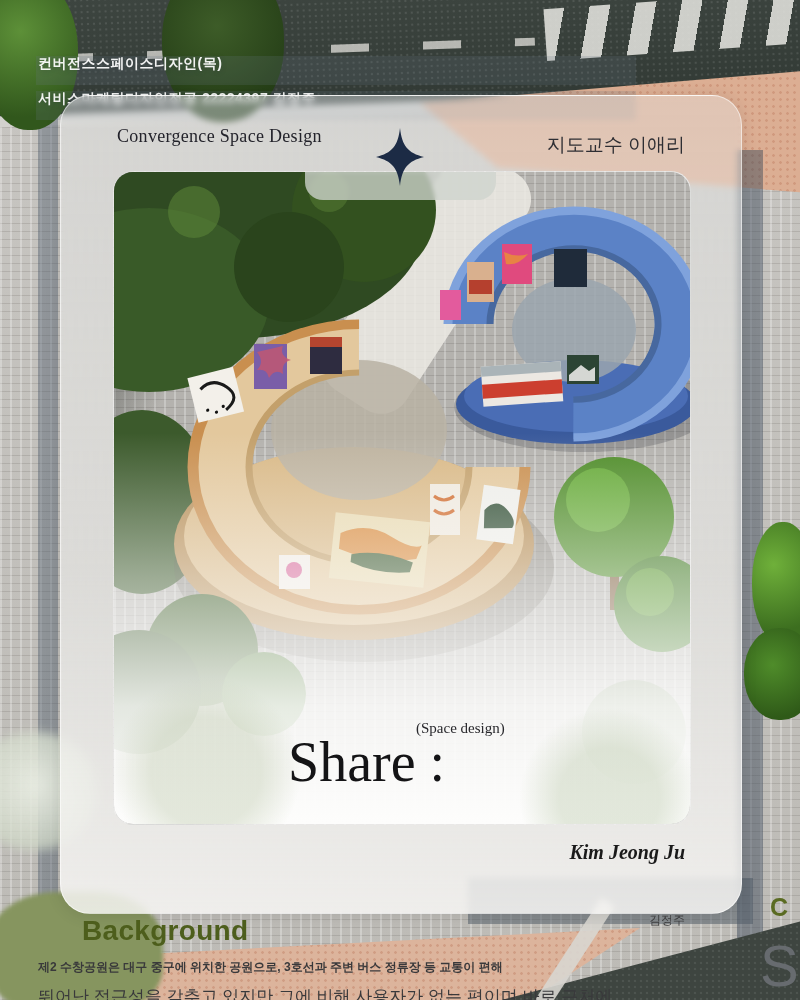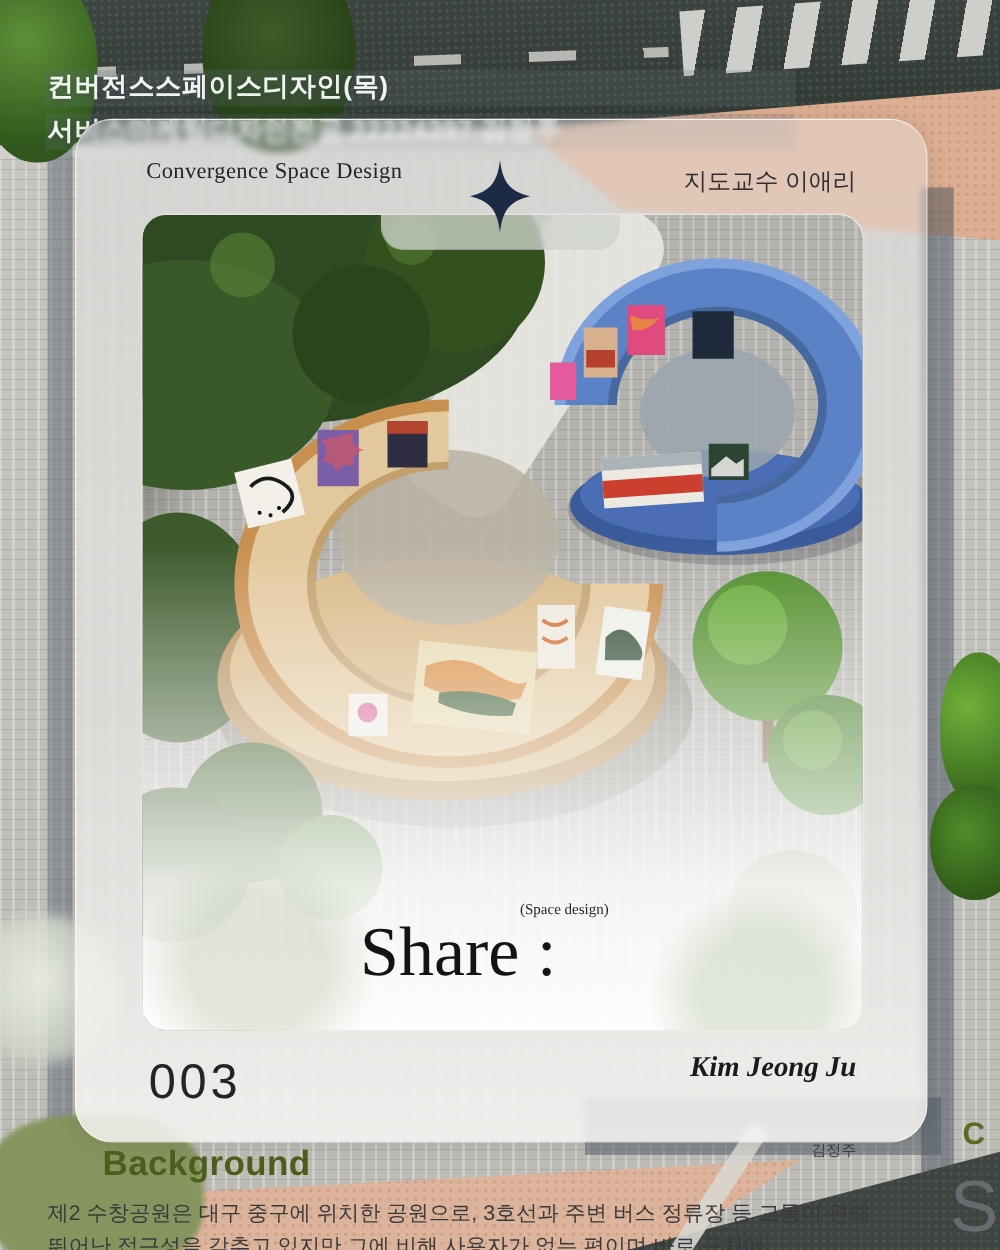--- a/index.html
+++ b/index.html
@@ -41,21 +41,21 @@
   .colR{left:737px;top:150px;width:26px;height:792px;background:rgba(60,74,90,.48);z-index:1;}
   .shadow-brb{left:468px;top:878px;width:285px;height:46px;background:rgba(75,88,100,.5);z-index:1;}
   .tree{border-radius:48%;z-index:2;}
   .tree-tl{left:-18px;top:-22px;width:96px;height:152px;background:radial-gradient(circle at 40% 35%,#5d9038,#31571c 75%);}
   .tree-top2{left:162px;top:-38px;width:122px;height:160px;background:radial-gradient(circle at 45% 40%,#3d5c28,#243d16 75%);}
   .tree-r1{left:752px;top:522px;width:62px;height:122px;background:radial-gradient(circle at 35% 35%,#6fb03a,#3c6e1f 75%);}
   .tree-r2{left:744px;top:628px;width:72px;height:92px;background:radial-gradient(circle at 40% 40%,#4f8c2a,#2f5a18 75%);}
   .tree-bl{left:-28px;top:732px;width:125px;height:118px;background:radial-gradient(circle at 50% 45%,rgba(232,236,226,.95),rgba(205,214,196,.7) 75%);filter:blur(5px);}
   
   .hdr-band{left:36px;height:29px;background:rgba(104,120,136,.2);z-index:3;}
-  .hdr-line{z-index:4;color:rgba(255,255,255,.93);font-weight:bold;font-size:21px;letter-spacing:.5px;
+  .hdr-line{z-index:4;color:rgba(255,255,255,.93);font-weight:bold;font-size:14px;letter-spacing:.5px;
     text-shadow:0 1px 5px rgba(40,50,60,.35);white-space:nowrap;}
   
   .card{left:60px;top:95px;width:680px;height:817px;border-radius:30px;z-index:5;
     background:linear-gradient(180deg,rgba(233,235,234,.40),rgba(240,240,238,.55) 58%,rgba(247,246,244,.85));
     border:1px solid rgba(255,255,255,.55);
     box-shadow:0 2px 16px rgba(0,0,0,.10);
     backdrop-filter:blur(3px);text-align:center;-webkit-backdrop-filter:blur(3px);}
   .card-title{left:56px;top:30px;font-family:"Liberation Serif",serif;font-size:18px;color:#23232b;letter-spacing:.3px;white-space:nowrap;}
   .card-advisor{right:56px;top:36px;font-size:19px;color:#2e2e33;white-space:nowrap;}
   .star{left:316px;top:32px;width:48px;height:58px;z-index:9;}
@@ -71,28 +71,28 @@
   .scene{left:0;top:0;width:576px;height:652px;z-index:2;}
   .notch{left:191px;top:-1px;width:191px;height:29px;z-index:6;
     background:rgba(206,211,205,.78);border-radius:0 0 18px 18px;
     backdrop-filter:blur(2px);-webkit-backdrop-filter:blur(2px);}
   .fog{inset:0;z-index:4;
     background-image:
       radial-gradient(circle at 16% 92%, rgba(196,206,180,.45) 0 55px, rgba(196,206,180,0) 95px),
       radial-gradient(circle at 86% 96%, rgba(186,200,170,.4) 0 50px, rgba(186,200,170,0) 90px),
       linear-gradient(180deg, rgba(255,255,255,0) 0 40%, rgba(252,252,251,.5) 62%, rgba(253,253,252,.88) 82%, #fdfdfc 100%);}
   .share{left:174px;top:558px;z-index:7;font-family:"Liberation Serif",serif;font-size:56px;color:#141416;white-space:nowrap;}
-  .share-sub{left:302px;top:548px;z-index:7;font-family:"Liberation Serif",serif;font-size:12px;color:#28282c;white-space:nowrap;}
+  .share-sub{left:302px;top:548px;z-index:7;font-family:"Liberation Serif",serif;font-size:15px;color:#28282c;white-space:nowrap;}
   
   .pagenum{left:58px;top:748px;font-size:39px;font-weight:300;letter-spacing:3px;color:#242424;}
-  .author-en{right:56px;top:745px;font-family:"Liberation Serif",serif;font-style:italic;font-weight:600;font-size:23px;color:#1a1a1a;white-space:nowrap;}
+  .author-en{right:56px;top:745px;font-family:"Liberation Serif",serif;font-style:italic;font-weight:600;font-size:20px;color:#1a1a1a;white-space:nowrap;}
   .author-ko{right:56px;top:780px;font-size:12px;color:#3c3c3e;margin-top:36px;}
   
   .bg-heading{left:38px;top:915px;z-index:6;font-size:28px;font-weight:bold;color:#4d5e1c;letter-spacing:.3px;margin-left:44px;}
-  .bg-par1{left:38px;top:959px;z-index:6;font-size:17px;font-weight:400;color:#39393b;white-space:nowrap;}
+  .bg-par1{left:38px;top:959px;z-index:6;font-size:12px;font-weight:700;color:#39393b;white-space:nowrap;}
   .bg-par2{left:38px;top:985px;z-index:6;font-size:17px;font-weight:500;color:#39393b;white-space:nowrap;}
   .edge-c{left:770px;top:893px;z-index:6;font-size:25px;font-weight:bold;color:#5a6b22;}
   .edge-s{left:760px;top:932px;z-index:6;font-size:58px;color:#676b6f;}
 </style>
 </head>
 <body>
 
 <div id="bg" class="abs"></div>
 <div class="abs road-top"></div>
 <div class="abs crosswalk"></div>
@@ -209,21 +209,20 @@
         <circle cx="150" cy="522" r="42" fill="#44702a"></circle>
         <circle cx="520" cy="560" r="52" fill="#5a7a42" opacity=".55"></circle>
       </g>
     </svg>
     <div class="abs fog"></div>
     <div class="abs notch"></div>
     <div class="abs share-sub">(Space design)</div>
     <div class="abs share">Share :</div>
   </div>
 
-  <div class="abs pagenum">003</div>
   <div class="abs author-en">Kim Jeong Ju</div>
   <div class="abs author-ko">김정주</div>
 </div>
 
 <svg class="abs star" viewBox="0 0 48 58" style="left:376px;top:128px;z-index:9;">
   <path d="M24 0 C26 18 32 25 48 29 C32 33 26 40 24 58 C22 40 16 33 0 29 C16 25 22 18 24 0 Z" fill="#1c2b45"></path>
 </svg>
 
 <div class="abs bg-heading">Background</div>
 <div class="abs bg-par1">제2 수창공원은 대구 중구에 위치한 공원으로, 3호선과 주변 버스 정류장 등 교통이 편해</div>

